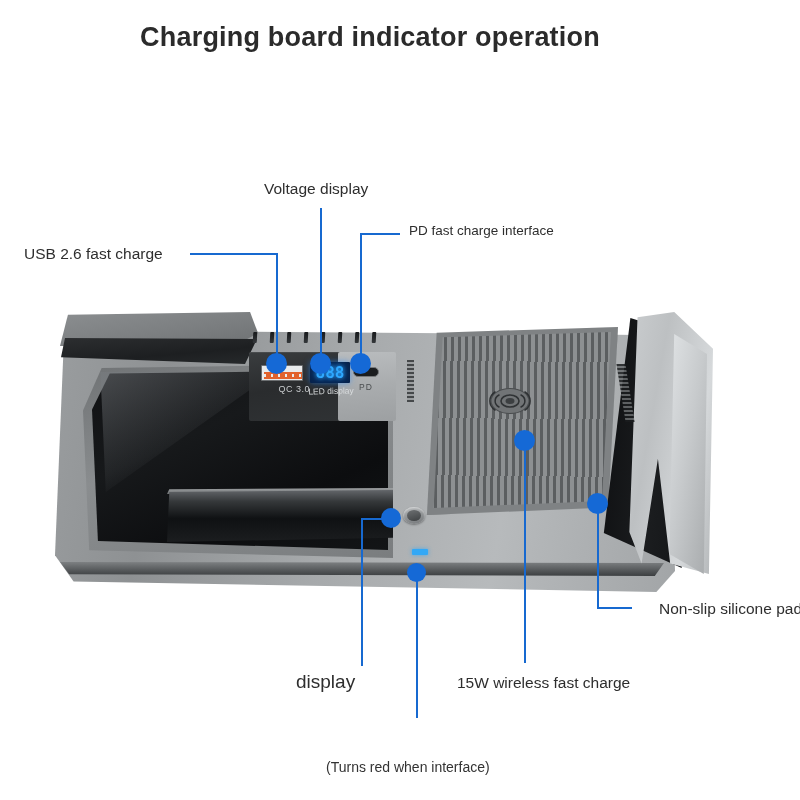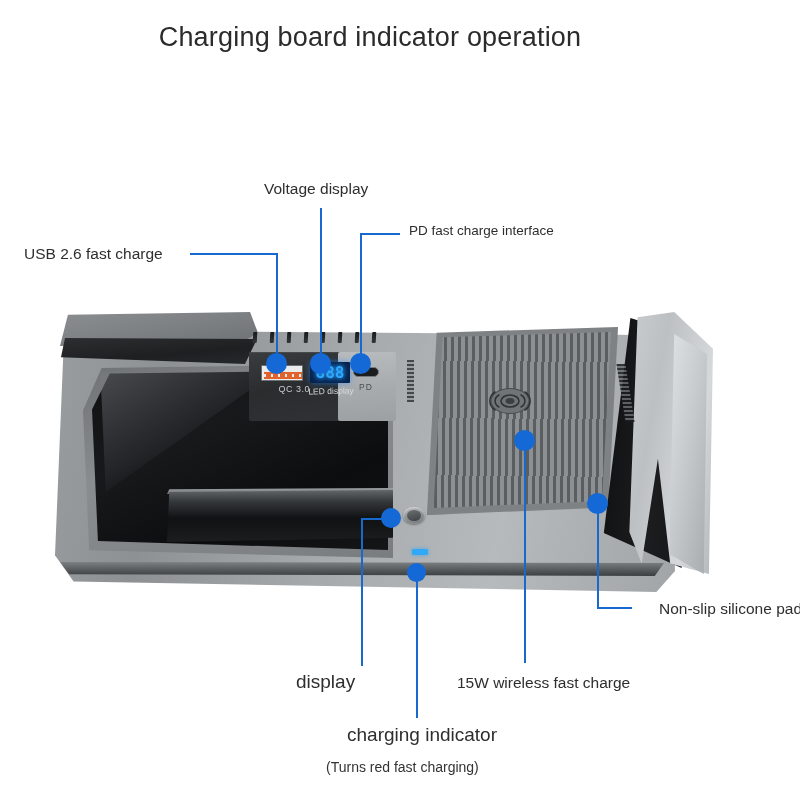--- a/index.html
+++ b/index.html
@@ -21,21 +21,21 @@
   }
 
   
   #title {
     position: absolute;
     left: 0;
     top: 22px;
     width: 740px;
     text-align: center;
     font-size: 27px;
-    font-weight: 400;
+    font-weight: 700;
     letter-spacing: 0.2px;
     color: #2b2b2b;
     white-space: nowrap;
   }
 
   
   .lbl {
     position: absolute;
     font-size: 15.5px;
     color: #2e2e2e;
@@ -441,22 +441,21 @@
   <div class="lbl small" style="left:403px; top:224px;margin-left:6px;">PD fast charge interface</div>
   <div class="ln h" style="left:360px; top:233px; width:40px;"></div>
   <div class="ln v" style="left:360px; top:233px; height:130px;"></div>
   <div class="dot" style="left:350px; top:353px; width:21px; height:21px;"></div>
 
   <div class="lbl big" style="left:296px; top:672px;">display</div>
   <div class="ln v" style="left:361px; top:518px; height:148px;"></div>
   <div class="ln h" style="left:361px; top:518px; width:22px;"></div>
   <div class="dot" style="left:381px; top:508px; width:20px; height:20px;"></div>
 
-  <div class="lbl big" style="left:347px; top:725px;">charging indicator</div>
-  <div class="lbl note" style="left:326px; top:760px;">(Turns red fast charging)</div>
+  <div class="lbl note" style="left:326px; top:760px;">(Turns red when interface)</div>
   <div class="ln v" style="left:416px; top:578px; height:140px;"></div>
   <div class="dot" style="left:407px; top:563px; width:19px; height:19px;"></div>
 
   <div class="lbl" style="left:457px; top:674px;">15W wireless fast charge</div>
   <div class="ln v" style="left:524px; top:445px; height:218px;"></div>
   <div class="dot" style="left:514px; top:430px; width:21px; height:21px;"></div>
 
   <div class="lbl" style="left:637px; top:600px;margin-left:22px;">Non-slip silicone pad</div>
   <div class="ln v" style="left:597px; top:508px; height:101px;"></div>
   <div class="ln h" style="left:597px; top:607px; width:35px;"></div>

